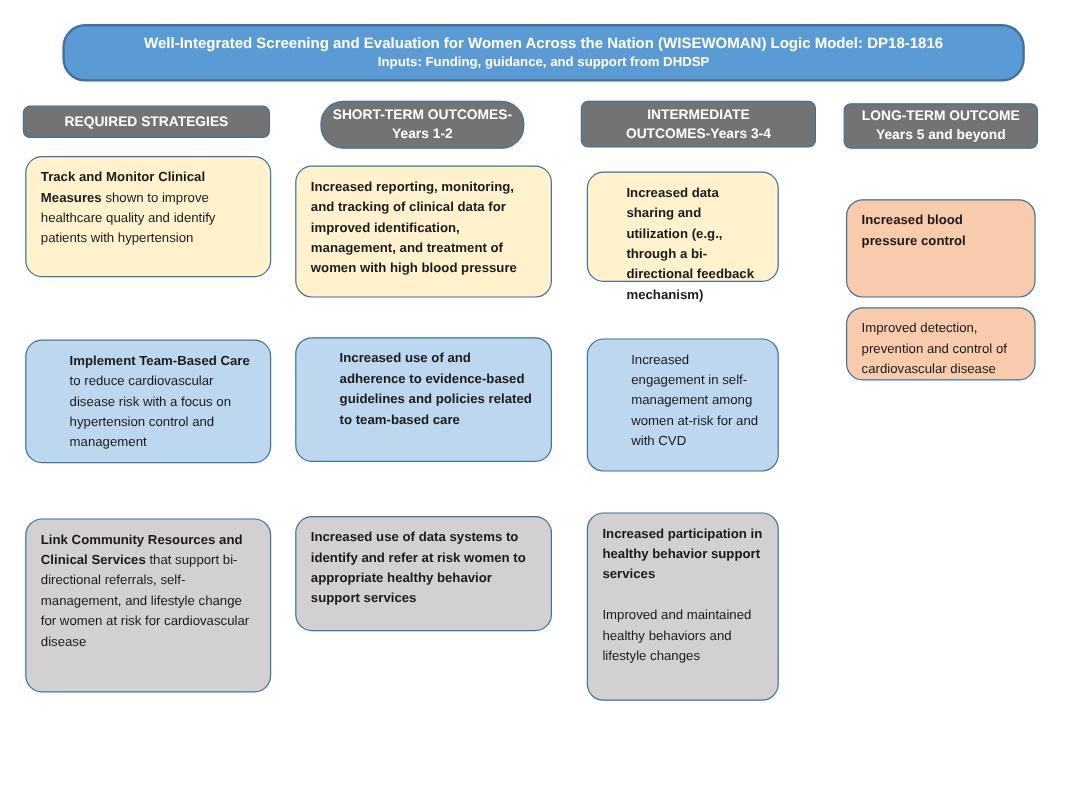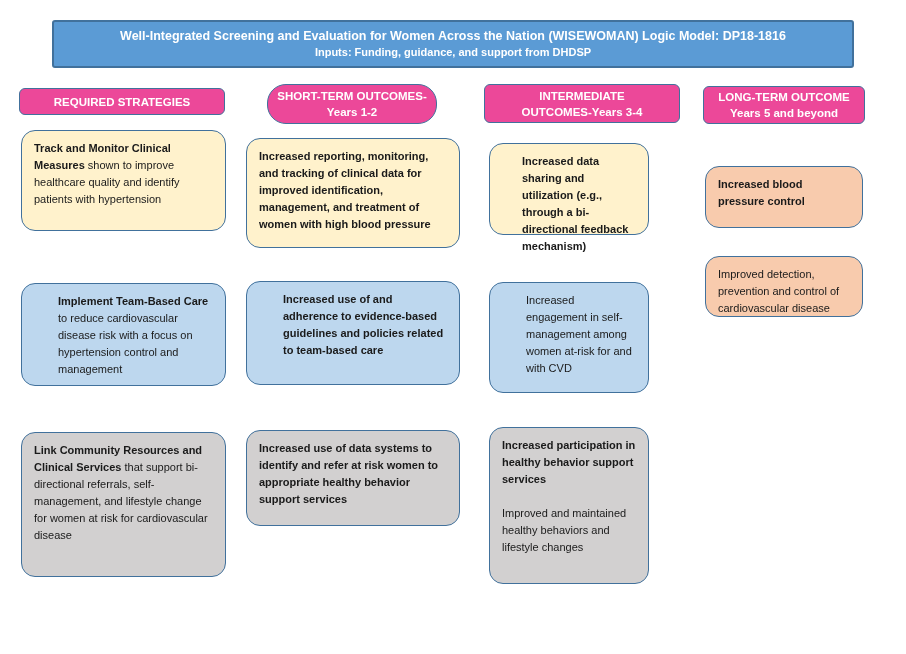--- a/index.html
+++ b/index.html
@@ -14,35 +14,35 @@
     overflow: hidden;
   }
 
   
   .title-banner {
     position: absolute;
     left: 52px; top: 20px;
     width: 802px; height: 48px;
     background: #5b9bd5;
     border: 2px solid #41719c;
-    border-radius: 3px;
+    border-radius: 19px;
     color: #ffffff;
     display: flex;
     flex-direction: column;
     justify-content: center;
     align-items: center;
     text-align: center;
   }
   .title-line1 { font-size: 12.5px; font-weight: bold; line-height: 17px; }
   .title-line2 { font-size: 11px;  font-weight: bold; line-height: 15px; }
 
   
   .col-header {
     position: absolute;
-    background: #ec4899;
+    background: #737373;
     border: 1.5px solid #41719c;
     border-radius: 6px;
     color: #ffffff;
     font-weight: bold;
     font-size: 11.5px;
     line-height: 16px;
     display: flex;
     flex-direction: column;
     justify-content: center;
     align-items: center;
@@ -76,21 +76,21 @@
   .c1r3 { left: 21px;  top: 432px; width: 205px; height: 145px; }
 
   .c2r1 { left: 246px; top: 138px; width: 214px; height: 110px; }
   .c2r2 { left: 246px; top: 281px; width: 214px; height: 104px; }
   .c2r3 { left: 246px; top: 430px; width: 214px; height: 96px; }
 
   .c3r1 { left: 489px; top: 143px; width: 160px; height: 92px; padding-left: 32px; }
   .c3r2 { left: 489px; top: 282px; width: 160px; height: 111px; }
   .c3r3 { left: 489px; top: 427px; width: 160px; height: 157px; }
 
-  .c4r1 { left: 705px; top: 166px; width: 158px; height: 62px; }
+  .c4r1 { left: 705px; top: 166px; width: 158px; height: 82px; }
   .c4r2 { left: 705px; top: 256px; width: 158px; height: 61px; }
 </style>
 </head>
 <body>
 
 <div class="canvas">
 
   <div class="title-banner">
     <div class="title-line1">Well-Integrated Screening and Evaluation for Women Across the Nation (WISEWOMAN) Logic Model: DP18-1816</div>
     <div class="title-line2">Inputs: Funding, guidance, and support from DHDSP</div>

